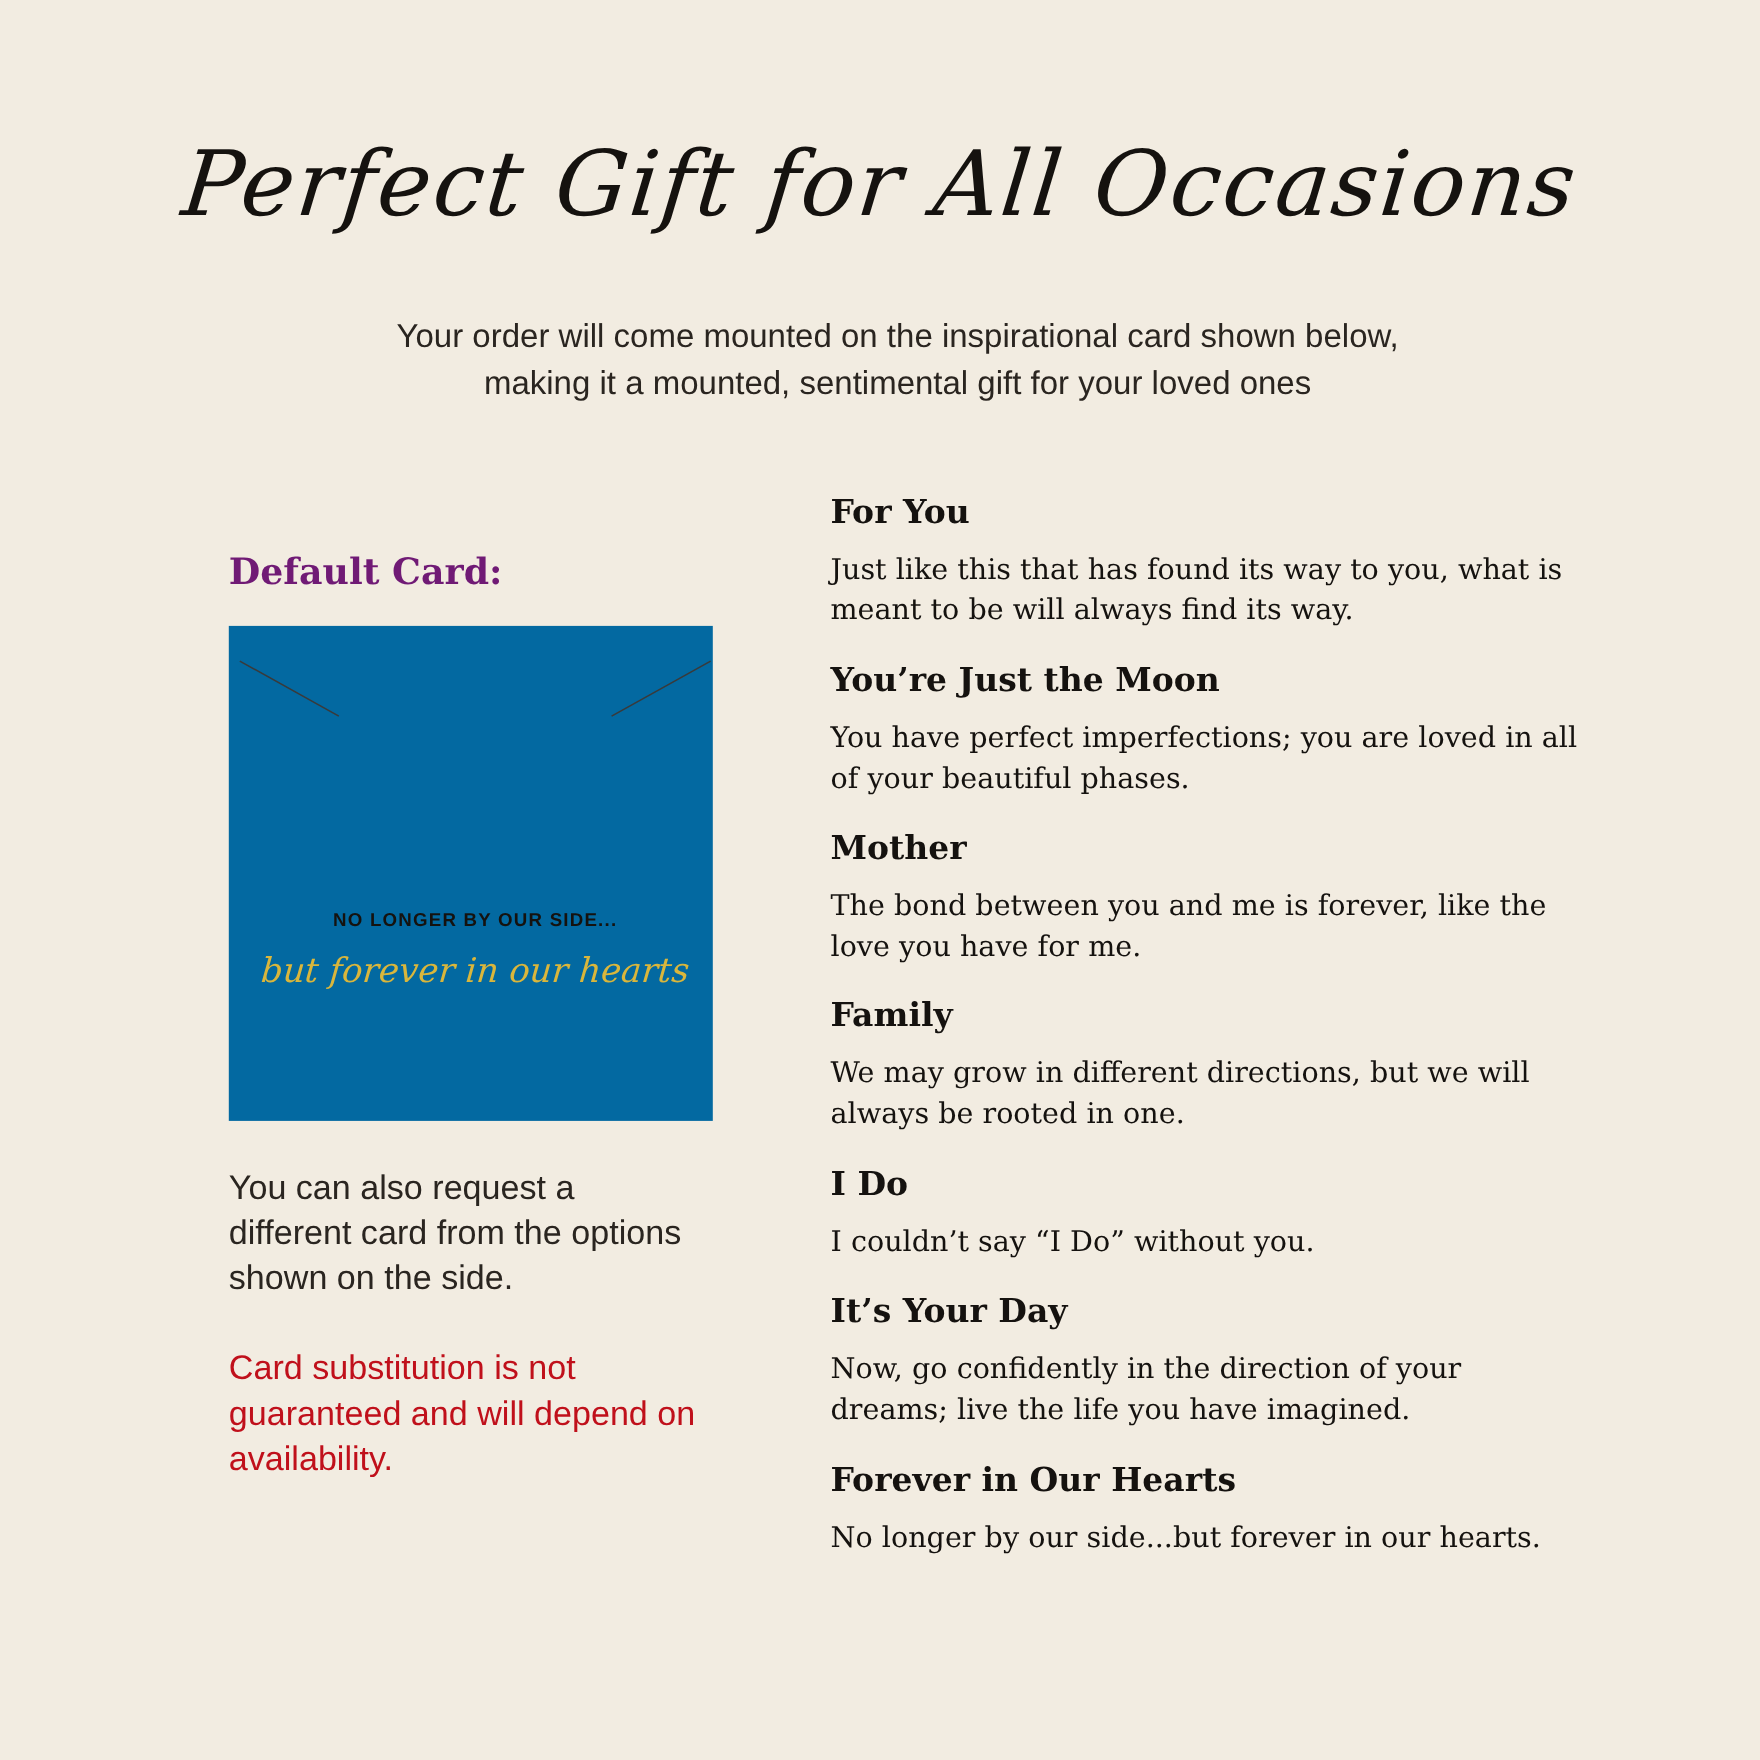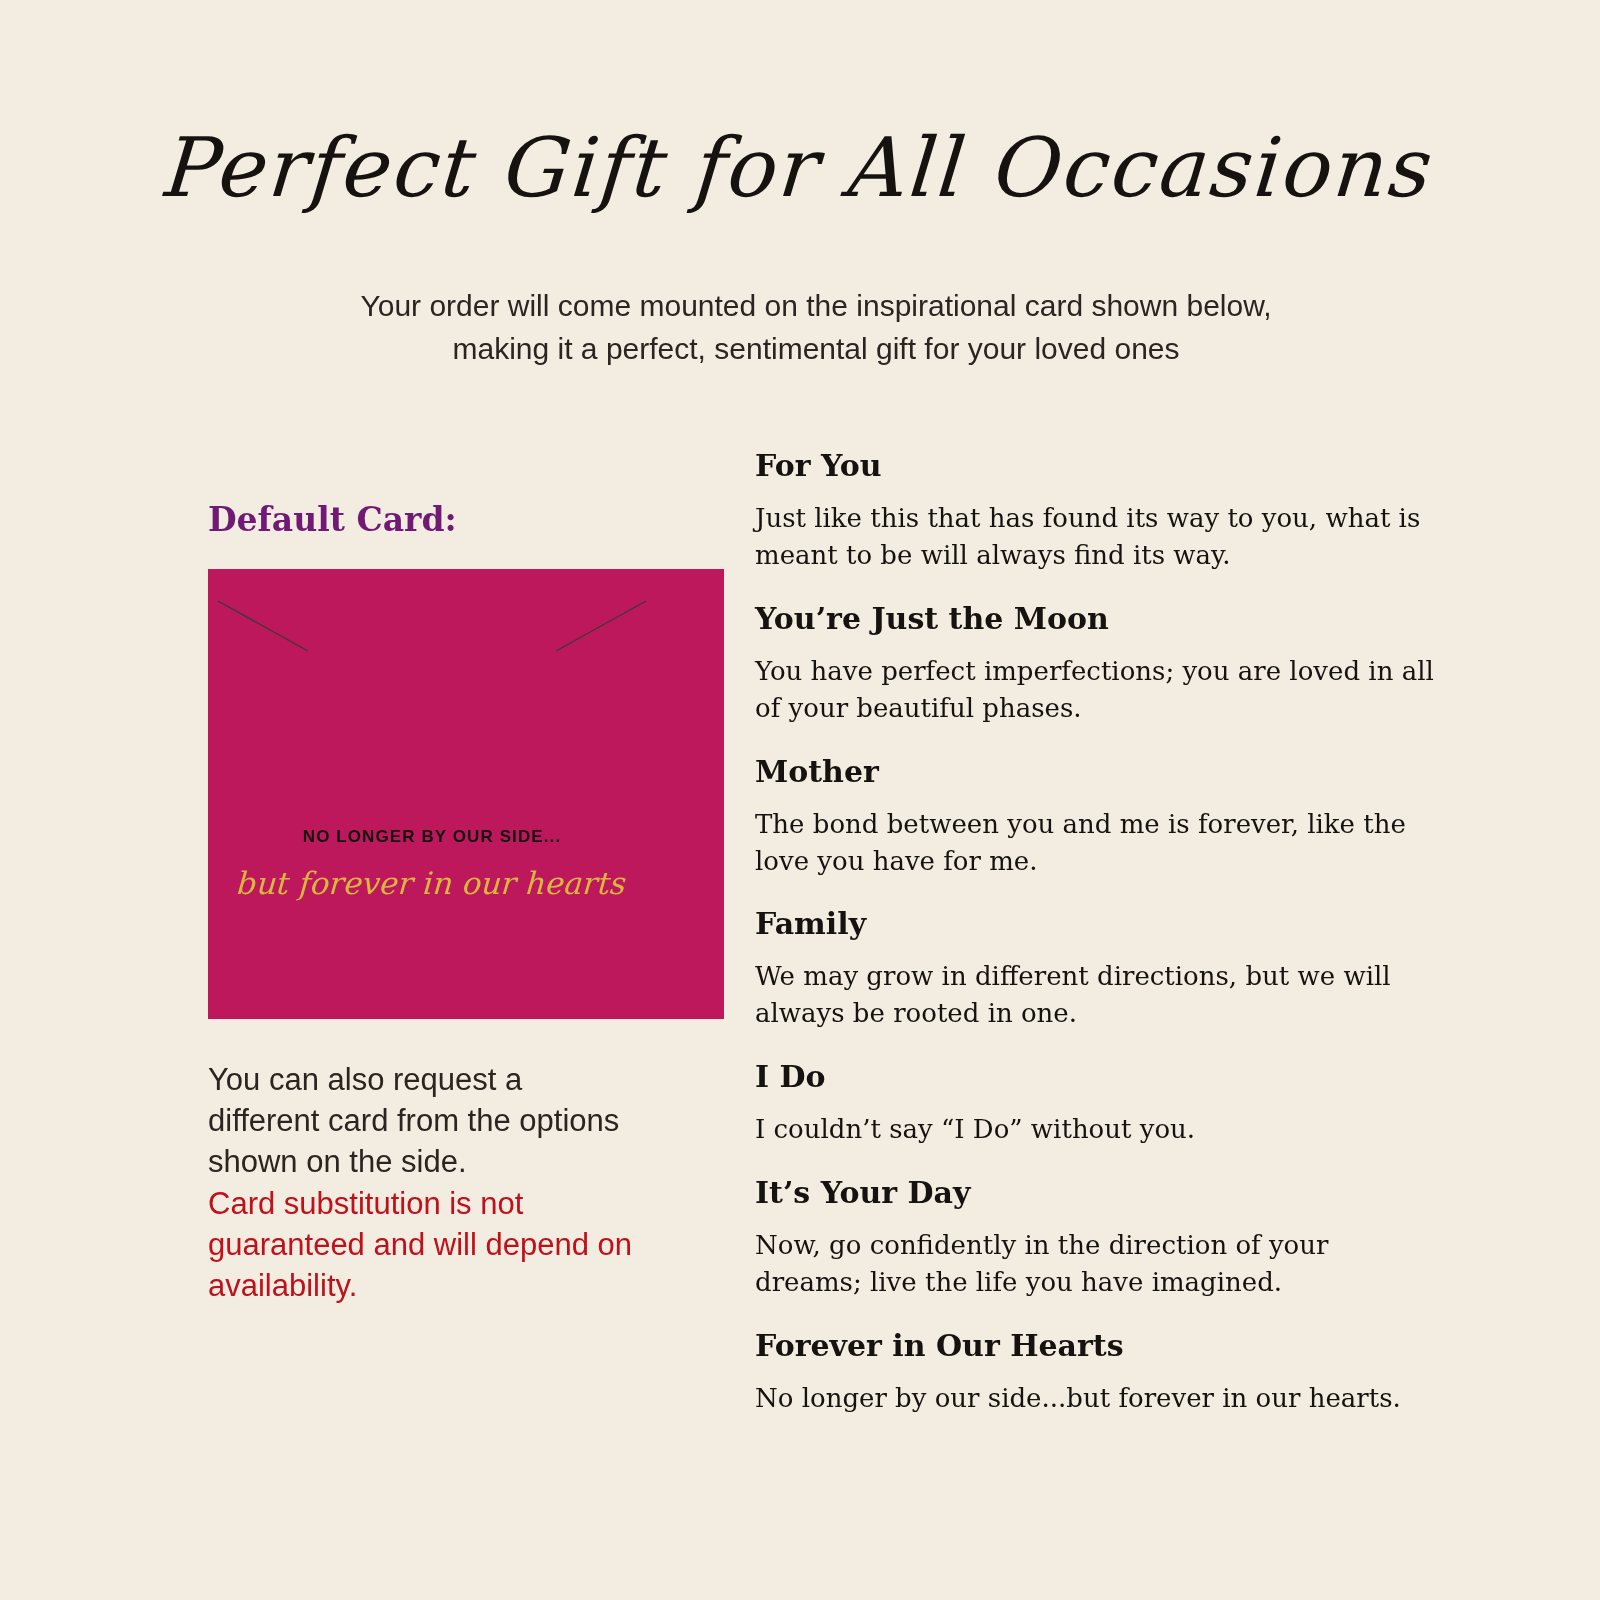--- a/index.html
+++ b/index.html
@@ -63,23 +63,23 @@
   .default-card-label {
     font-family: "DejaVu Serif", serif;
     font-weight: bold;
     font-size: 33px;
     color: #701a75;
     margin-bottom: 30px;
   }
 
   .card {
     position: relative;
-    width: 516px;
+    width: 440px;
     height: 450px;
-    background: #be185d;
+    background: #0369a1;
     box-sizing: border-box;
     overflow: hidden;
   }
   .card svg.notches {
     position: absolute;
     top: 0; left: 0;
     width: 448px;
     height: 120px;
   }
 
@@ -124,20 +124,21 @@
 
   .left-note {
     margin-top: 40px;
     font-size: 31px;
     line-height: 1.33;
     color: #2a2520;
     width: 430px;
   }
 
   .left-warning {
+    margin-top: 40px;
     font-size: 31px;
     line-height: 1.33;
     color: #c0101b;
     width: 430px;
   }
 
   
   .right-col {
     position: absolute;
     left: 755px;
@@ -168,21 +169,21 @@
 </style>
 </head>
 <body>
 
 <div class="page">
 
   <div class="headline">Perfect Gift for All Occasions</div>
 
   <div class="subhead">
     <div>Your order will come mounted on the inspirational card shown below,</div>
-    <div>making it a perfect, sentimental gift for your loved ones</div>
+    <div>making it a mounted, sentimental gift for your loved ones</div>
   </div>
 
   <div class="left-col">
 
     <div class="default-card-label">Default Card:</div>
 
     <div class="card">
       <svg class="notches" viewBox="0 0 448 120" preserveAspectRatio="none">
         <path d="M10 32 L100 82" stroke="#3a3a3a" stroke-width="1.4" fill="none"></path>
         <path d="M438 32 L348 82" stroke="#3a3a3a" stroke-width="1.4" fill="none"></path>

